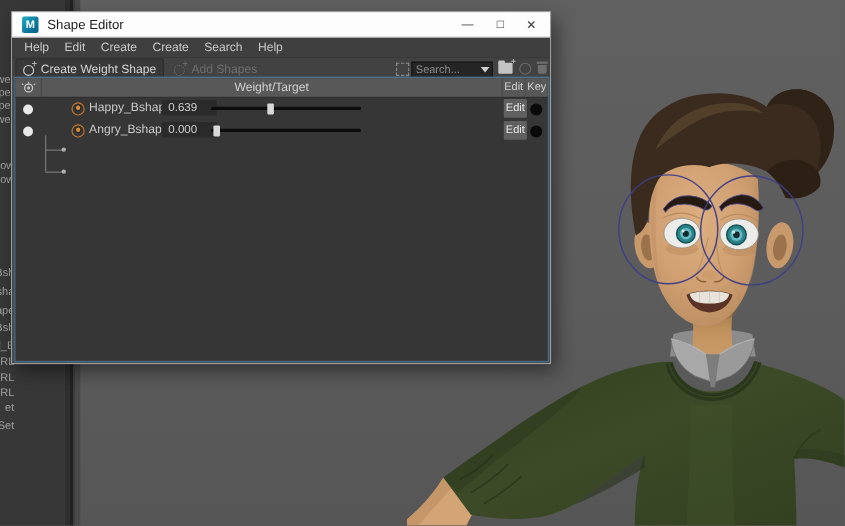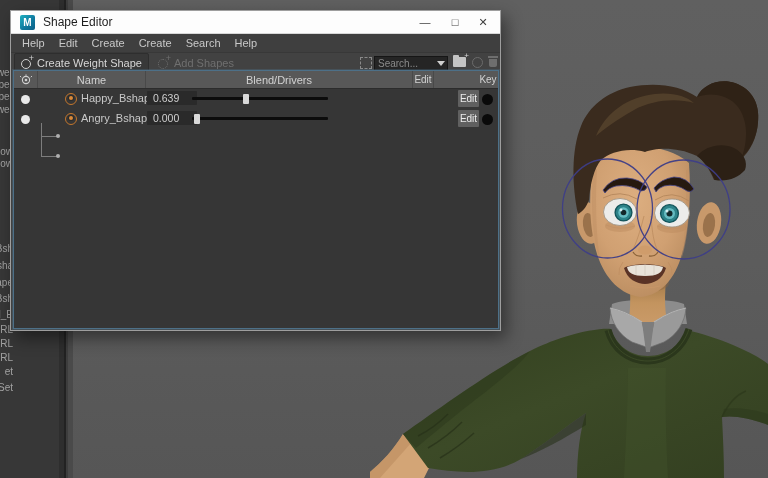--- a/index.html
+++ b/index.html
@@ -58,21 +58,21 @@
   .ghosticon{position:absolute;left:461px;top:4px;width:9px;height:9px;border:1.5px solid #6b6b6b;border-radius:50%;}
   .trashicon{position:absolute;left:477px;top:3px;width:10px;height:11px;}
   .trashicon .lid{position:absolute;top:0;left:0;right:0;height:2px;background:#6e6e6e;}
   .trashicon .can{position:absolute;top:3px;left:1px;right:1px;bottom:0;background:#6e6e6e;border-radius:0 0 2px 2px;}
 
   
   .sheet{position:absolute;left:2px;top:59px;width:484px;height:257px;background:#363636;
          border:1px solid #4d7088;box-shadow:0 0 0 1px rgba(77,112,136,.35);}
   .hrow{height:17px;background:#585858;display:flex;font-size:11px;color:#d2d2d2;align-items:center;border-bottom:1px solid #2c2c2c;}
   .hc{height:100%;display:flex;align-items:center;justify-content:center;border-right:1px solid #494949;box-sizing:border-box;}
-  .hc.eye{width:24px;} .hc.name{width:108px;} .hc.weight{flex:1;} .hc.edit{width:21px;font-size:10px;} .hc.key{width:20px;border-right:none;font-size:10px;margin-left:44px;}
+  .hc.eye{width:24px;} .hc.name{width:108px;} .hc.weight{flex:1;} .hc.edit{width:21px;font-size:10px;} .hc.key{width:20px;border-right:none;font-size:10px;}
   .rows{position:relative;}
   .trow{position:relative;height:20px;}
   .visdot{position:absolute;left:7px;top:5.5px;width:9px;height:9px;border-radius:50%;background:#e9e9e9;}
   .expand{position:absolute;left:22px;top:5px;width:9px;height:9px;border:1px solid #9a9a9a;background:#2f2f2f;}
   .expand:after{content:"";position:absolute;left:1px;right:1px;top:3.5px;height:1px;background:#cfcfcf;}
   .nodeicon{position:absolute;left:36px;top:3px;width:13px;height:13px;}
   .nodeicon .a{position:absolute;left:0;top:2px;width:9px;height:9px;border:1.3px solid #b9b9b9;border-radius:50% 50% 50% 20%;}
   .nodeicon .b{position:absolute;left:5px;top:5px;width:7px;height:7px;border:1.3px solid #8f8f8f;border-radius:50%;background:#363636;}
   .targeticon{position:absolute;left:51px;top:3.5px;width:12px;height:12px;border:1.6px solid #c4762c;border-radius:50%;box-sizing:border-box;}
   .targeticon:after{content:"";position:absolute;left:2.5px;top:2.5px;width:4px;height:4px;border-radius:50%;
@@ -290,22 +290,21 @@
 
     <div class="sheet">
       <div class="hrow">
         <div class="hc eye">
           <svg class="eyeicon" width="14" height="11" viewBox="0 0 14 11">
             <circle cx="7" cy="6" r="3.6" fill="none" stroke="#d0d0d0" stroke-width="1.1"></circle>
             <circle cx="7" cy="6" r="1.3" fill="#d0d0d0"></circle>
             <path d="M 2.2,3.2 L 1,2 M 7,1.8 L 7,0.4 M 11.8,3.2 L 13,2" stroke="#d0d0d0" stroke-width="1"></path>
           </svg>
         </div>
-        <div class="hc name">Name</div>
-        <div class="hc weight">Blend/Drivers</div>
+        <div class="hc weight">Weight/Target</div>
         <div class="hc edit">Edit</div>
         <div class="hc key">Key</div>
       </div>
 
       <div class="rows">
 
         <div class="tree-v"></div>
         <div class="tree-h" style="top:47px"></div>
         <div class="tree-h" style="top:67px"></div>
         <div class="stubdot" style="top:45px"></div>

